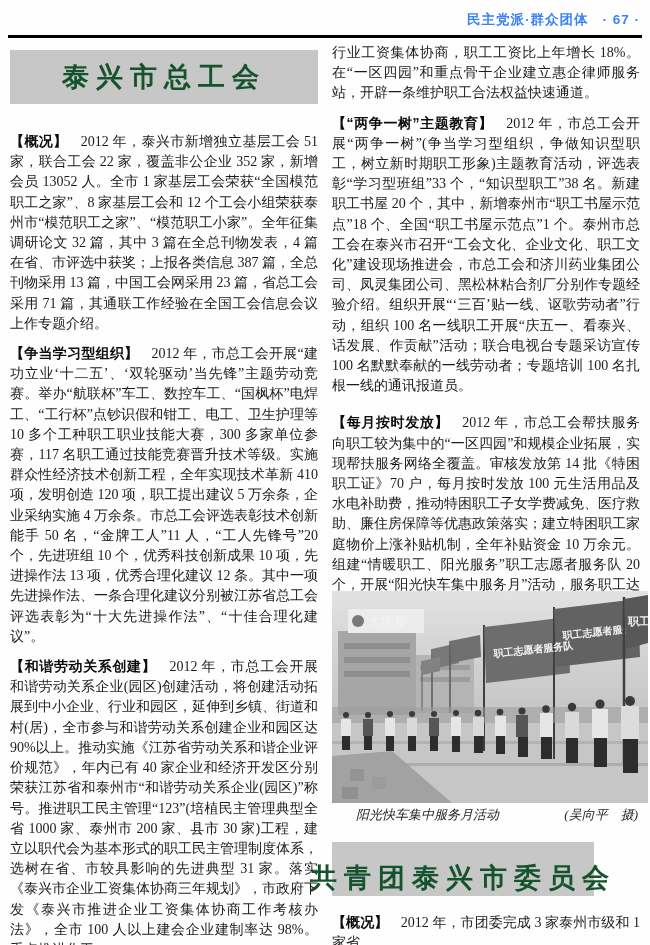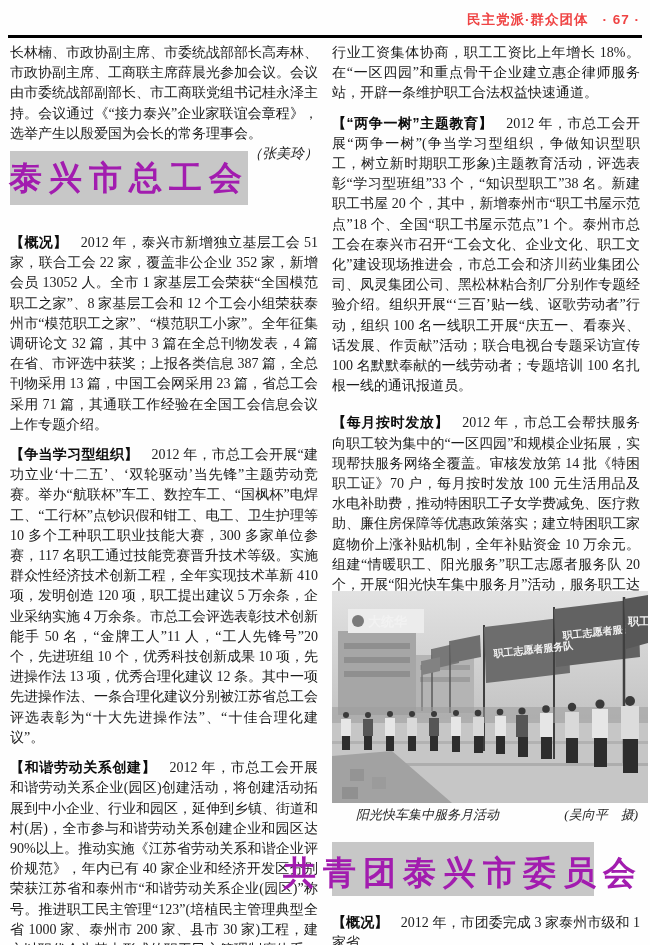--- a/index.html
+++ b/index.html
@@ -1,56 +1,52 @@
 <!DOCTYPE html>
 <html><head>
 <meta charset="utf-8">
 <style>
   html,body{margin:0;padding:0;background:#888;}
   .page{position:relative;width:650px;height:945px;margin:0 auto;background:#fefefe;
         font-family:"Liberation Serif","DejaVu Serif",serif;color:#1b1b1b;overflow:hidden;}
   .running-head{position:absolute;top:11px;right:10px;font-family:"Liberation Sans","DejaVu Sans",sans-serif;
-        font-weight:bold;font-size:13.5px;color:#ef4444;letter-spacing:1px;white-space:nowrap;}
+        font-weight:bold;font-size:13.5px;color:#3b82f6;letter-spacing:1px;white-space:nowrap;}
   .running-head .pageno{margin-left:14px;font-weight:bold;}
   .head-rule{position:absolute;top:35px;left:8px;right:8px;height:3px;background:#000;}
   .col{position:absolute;top:43px;width:308px;font-size:14px;line-height:20.2px;text-align:justify;}
   .col-left{left:10px;}
   .col-right{left:332px;}
   p{margin:0;}
   .entry{margin-top:9px;}
   .entry-first{margin-top:27px;}
   .entry-label{font-family:"Liberation Sans","DejaVu Sans",sans-serif;font-weight:bold;color:#0d0d0d;margin-right:9px;}
   .author{float:right;font-style:italic;font-family:"Liberation Serif","DejaVu Serif",serif;color:#222;}
   .title-box{height:54px;background:#c7c7c7;display:flex;align-items:center;justify-content:center;}
   .title-box .t{font-family:"Liberation Sans","DejaVu Sans",sans-serif;font-weight:bold;
-        font-size:33px;color:#a21caf;letter-spacing:7px;white-space:nowrap;}
+        font-size:27px;color:#14532d;letter-spacing:7px;white-space:nowrap;}
   .box1{margin-top:7px;}
   .photo-block{position:absolute;left:332px;top:591px;width:316px;}
   .photo-frame{width:316px;height:212px;overflow:hidden;background:#cfcfcf;}
   .caption-row{display:flex;justify-content:space-between;padding:3px 10px 0 24px;
         font-size:13px;font-style:italic;color:#1f1f1f;text-align:right;}
   .box2{position:absolute;left:332px;top:842px;width:262px;align-items:flex-end;}
   .bottom-entry{position:absolute;left:332px;top:912px;width:308px;font-size:14px;line-height:20.2px;text-align:justify;}
   svg .flagtext{fill:#f2f2f2;font-family:"Liberation Sans","DejaVu Sans",sans-serif;font-weight:bold;}
 </style>
 </head>
 <body>
 
 <div class="page">
 
   <div class="running-head">
     <span>民主党派·群众团体</span><span class="pageno">· 67 ·</span>
   </div>
   <div class="head-rule"></div>
 
   <div class="col col-left">
-    <p class="intro">
-      <span>长林楠、市政协副主席、市委统战部部长高寿林、市政协副主席、工商联主席薛晨光参加会议。会议由市委统战部副部长、市工商联党组书记桂永泽主持。会议通过《“接力泰兴”企业家联谊会章程》，选举产生以殷爱国为会长的常务理事会。</span>
-      <span class="author">（张美玲）</span>
-    </p>
 
     <div class="title-box box1">
       <span class="t">泰兴市总工会</span>
     </div>
 
     <p class="entry entry-first">
       <span class="entry-label">【概况】</span>
       <span>2012 年，泰兴市新增独立基层工会 51 家，联合工会 22 家，覆盖非公企业 352 家，新增会员 13052 人。全市 1 家基层工会荣获“全国模范职工之家”、8 家基层工会和 12 个工会小组荣获泰州市“模范职工之家”、“模范职工小家”。全年征集调研论文 32 篇，其中 3 篇在全总刊物发表，4 篇在省、市评选中获奖；上报各类信息 387 篇，全总刊物采用 13 篇，中国工会网采用 23 篇，省总工会采用 71 篇，其通联工作经验在全国工会信息会议上作专题介绍。</span>
     </p>
 

